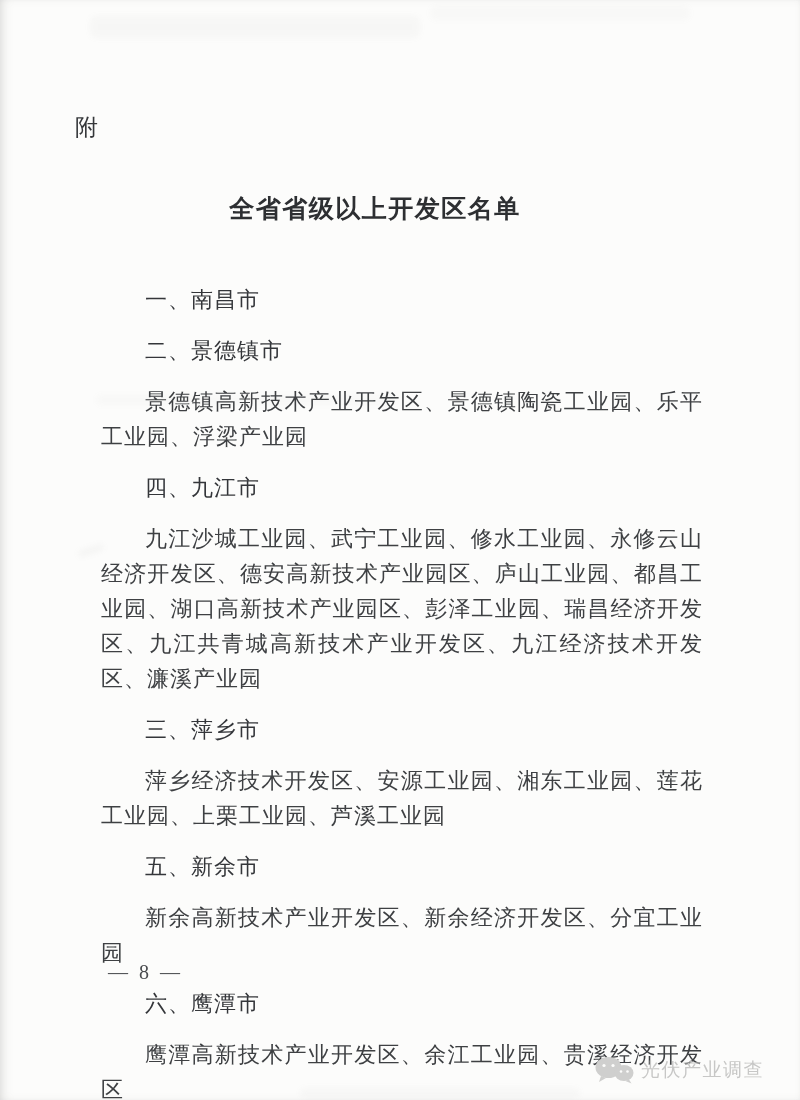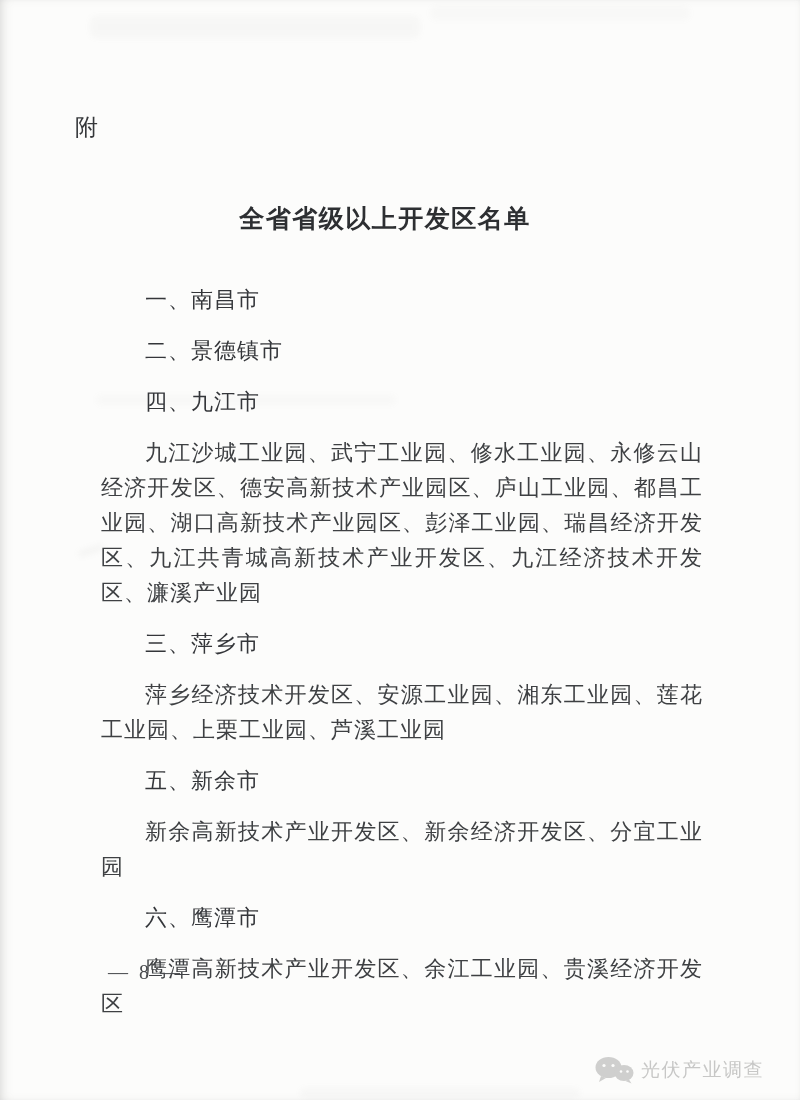--- a/index.html
+++ b/index.html
@@ -39,21 +39,21 @@
     left: 75px;
     top: 112px;
     font-size: 23px;
     color: #35373a;
   }
   .doc-title {
     position: absolute;
     left: 85px;
     top: 192px;
     width: 634px;
-    margin: 10px;
+    margin: 0;
     transform: translateX(-27px);
     text-align: center;
     font-size: 25px;
     font-weight: bold;
     letter-spacing: 1.5px;
     color: #2d2f32;
   }
   .content {
     position: absolute;
     left: 85px;
@@ -109,20 +109,21 @@
   <h1 class="doc-title">全省省级以上开发区名单</h1>
 
   <div class="content">
 
     <section>
       <p class="section-heading">一、南昌市</p>
     </section>
 
     <section>
       <p class="section-heading">二、景德镇市</p>
+      <p class="section-body">景德镇高新技术产业开发区、景德镇陶瓷工业园、乐平工业园、浮梁产业园</p>
     </section>
 
     <section>
       <p class="section-heading">四、九江市</p>
       <p class="section-body">九江沙城工业园、武宁工业园、修水工业园、永修云山经济开发区、德安高新技术产业园区、庐山工业园、都昌工业园、湖口高新技术产业园区、彭泽工业园、瑞昌经济开发区、九江共青城高新技术产业开发区、九江经济技术开发区、濂溪产业园</p>
     </section>
 
     <section>
       <p class="section-heading">三、萍乡市</p>
       <p class="section-body">萍乡经济技术开发区、安源工业园、湘东工业园、莲花工业园、上栗工业园、芦溪工业园</p>

